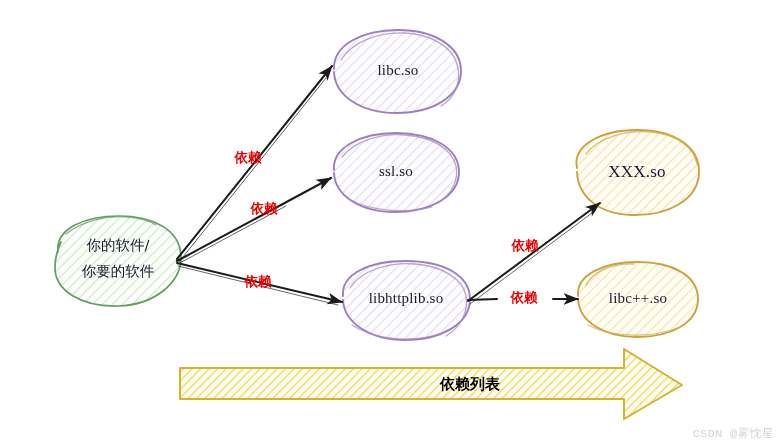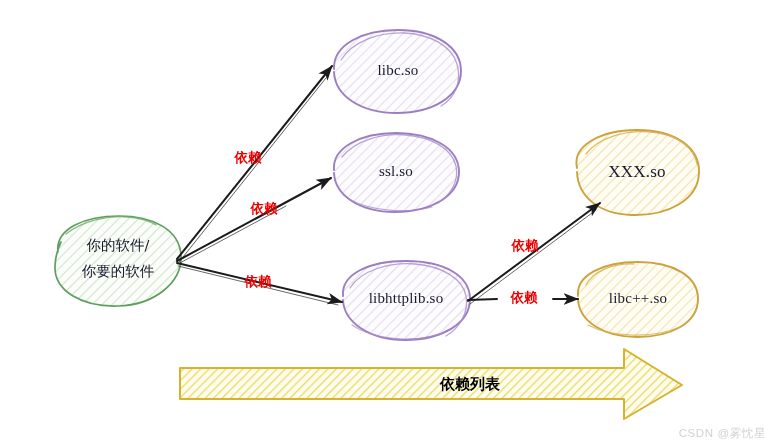--- a/index.html
+++ b/index.html
@@ -64,23 +64,23 @@
     stroke-linecap: round;
   }
   .edge-line-thin {
     stroke: #2a2a2a;
     fill: none;
     stroke-width: 1;
     stroke-linecap: round;
   }
   .watermark {
     position: absolute;
-    right: 16px;
+    right: 8px;
     bottom: 5px;
-    font-family: Liberation Sans, sans-serif;
+    font-family: Liberation Mono, monospace;
     font-size: 11.5px;
     color: #d2d2d2;
     letter-spacing: 0.6px;
     user-select: none;
     white-space: nowrap;
   }
 </style>
 </head>
 <body>
 

